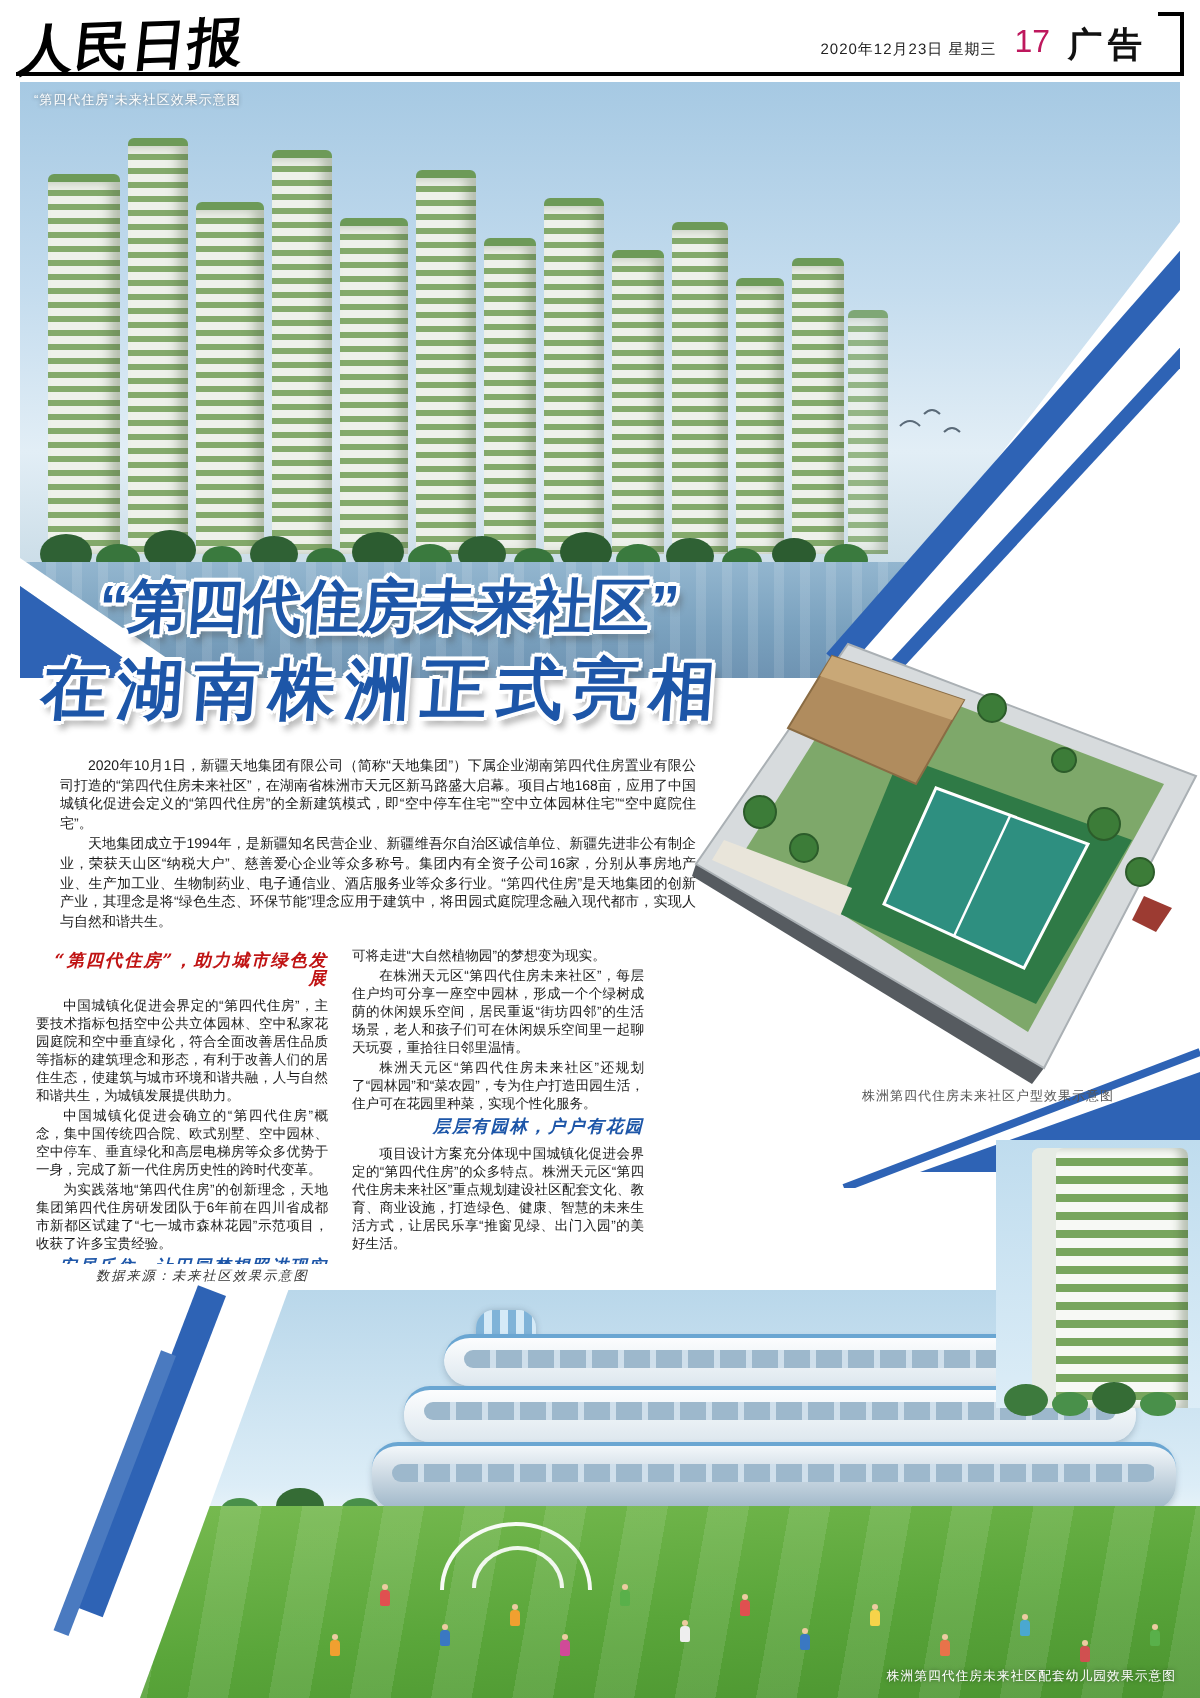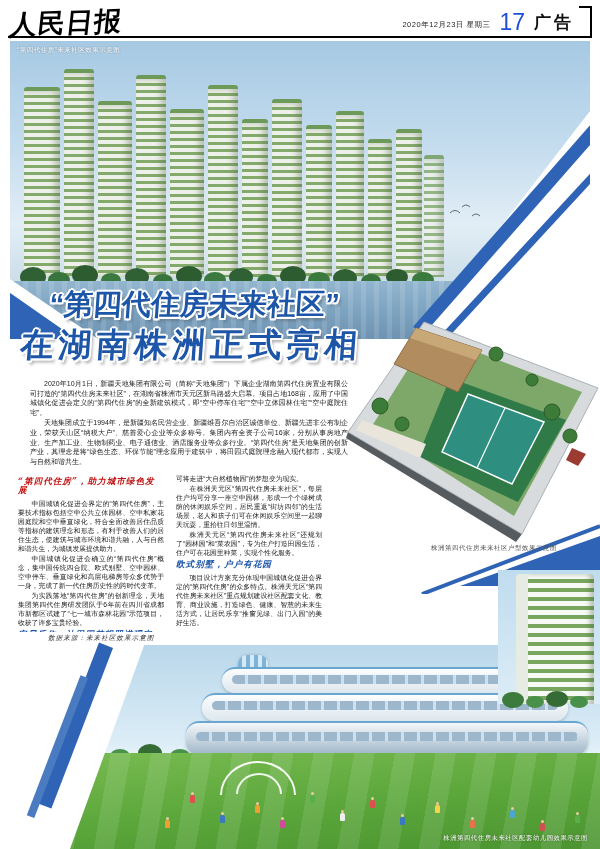--- a/index.html
+++ b/index.html
@@ -4,21 +4,21 @@
 <style>
   html,body{margin:0;padding:0;background:#fff;}
   .page{position:relative;width:600px;height:849px;background:#fff;overflow:hidden;
         font-family:"Liberation Sans",sans-serif;color:#1a1a1a;}
   
   .masthead{position:absolute;left:10px;top:5px;right:8px;height:30px;}
   .logo{position:absolute;left:0;top:0;font-family:"DejaVu Serif",serif;font-size:27px;
         font-weight:bold;transform:skewX(-8deg) rotate(-2deg);letter-spacing:1px;color:#000;}
   .head-right{position:absolute;right:18px;top:0;height:30px;display:flex;align-items:flex-end;gap:9px;}
   .date{font-size:7.5px;color:#222;padding-bottom:5px;letter-spacing:.5px;}
-  .pageno{font-size:23px;color:#1d4ed8;line-height:26px;}
+  .pageno{font-size:16px;color:#be185d;line-height:26px;}
   .section{font-size:17px;font-weight:bold;color:#111;letter-spacing:3px;line-height:25px;}
   .corner{position:absolute;right:0;top:1px;width:11px;height:29px;
           border-top:2.5px solid #000;border-right:2.5px solid #000;}
   .rule{position:absolute;left:8px;right:8px;top:36px;border-top:2.2px solid #000;}
 
   
   .hero{position:absolute;left:10px;top:41px;width:580px;height:298px;overflow:hidden;z-index:1;
         background:linear-gradient(180deg,#a6c9e3 0%,#c4dcee 35%,#e2eef6 62%,#cfe0ea 78%,#b9cfdd 100%);}
   .hero-caption{position:absolute;left:7px;top:5px;z-index:5;font-size:6.5px;color:#fff;
         letter-spacing:.5px;text-shadow:0 0 2px rgba(0,0,0,.45);}
@@ -51,21 +51,21 @@
 
   
   .intro{position:absolute;left:30px;top:379px;width:318px;max-height:92px;overflow:hidden;
      font-size:7px;line-height:9.6px;text-align:justify;z-index:5;}
   .intro p{margin:0 0 1px;text-indent:2em;}
   .columns{position:absolute;left:18px;top:474px;width:304px;height:158px;overflow:hidden;
      display:flex;gap:12px;z-index:5;}
   .col{width:146px;font-size:6.8px;line-height:9px;text-align:justify;}
   .col p{margin:0 0 1px;text-indent:2em;}
   .col p.noindent{text-indent:0;}
-  .subhead{font-family:"DejaVu Serif",serif;font-style:italic;font-weight:bold;text-align:left;
+  .subhead{font-family:"DejaVu Serif",serif;font-style:italic;font-weight:bold;text-align:right;
      font-size:8.6px;letter-spacing:1px;margin:3px 0 4px;text-indent:0;}
   .red{color:#c01414;}
   .blue{color:#1d56a8;}
   .source{position:absolute;left:48px;top:634px;z-index:5;font-size:6.6px;color:#333;
      font-family:"DejaVu Serif",serif;font-style:italic;letter-spacing:1px;}
 
   
   .sidebldg{position:absolute;left:498px;top:570px;width:102px;height:134px;z-index:3;
      background:linear-gradient(180deg,#bfdcee,#dcedf7);}
   .bldg{position:absolute;right:6px;top:4px;width:78px;height:130px;border-radius:4px 4px 0 0;
@@ -187,21 +187,21 @@
       <p>中国城镇化促进会界定的“第四代住房”，主要技术指标包括空中公共立体园林、空中私家花园庭院和空中垂直绿化，符合全面改善居住品质等指标的建筑理念和形态，有利于改善人们的居住生态，使建筑与城市环境和谐共融，人与自然和谐共生，为城镇发展提供助力。</p>
       <p>中国城镇化促进会确立的“第四代住房”概念，集中国传统四合院、欧式别墅、空中园林、空中停车、垂直绿化和高层电梯房等众多优势于一身，完成了新一代住房历史性的跨时代变革。</p>
       <p>为实践落地“第四代住房”的创新理念，天地集团第四代住房研发团队于6年前在四川省成都市新都区试建了“七一城市森林花园”示范项目，收获了许多宝贵经验。</p>
       <div class="subhead blue">安居乐住，让田园梦想照进现实</div>
 
     </div>
     <div class="col">
       <p class="noindent">可将走进“大自然植物园”的梦想变为现实。</p>
       <p>在株洲天元区“第四代住房未来社区”，每层住户均可分享一座空中园林，形成一个个绿树成荫的休闲娱乐空间，居民重返“街坊四邻”的生活场景，老人和孩子们可在休闲娱乐空间里一起聊天玩耍，重拾往日邻里温情。</p>
       <p>株洲天元区“第四代住房未来社区”还规划了“园林园”和“菜农园”，专为住户打造田园生活，住户可在花园里种菜，实现个性化服务。</p>
-      <div class="subhead blue">欧式别墅，户户有花园</div>
+      <div class="subhead blue">层层有园林，户户有花园</div>
       <p>项目设计方案充分体现中国城镇化促进会界定的“第四代住房”的众多特点。株洲天元区“第四代住房未来社区”重点规划建设社区配套文化、教育、商业设施，打造绿色、健康、智慧的未来生活方式，让居民乐享“推窗见绿、出门入园”的美好生活。</p>
     </div>
   </div>
   <div class="source">数据来源：未来社区效果示意图</div>
 
   <div class="sidebldg">
     <div class="bldg"></div>
     <div class="bldg-trees"></div>
   </div>
 

